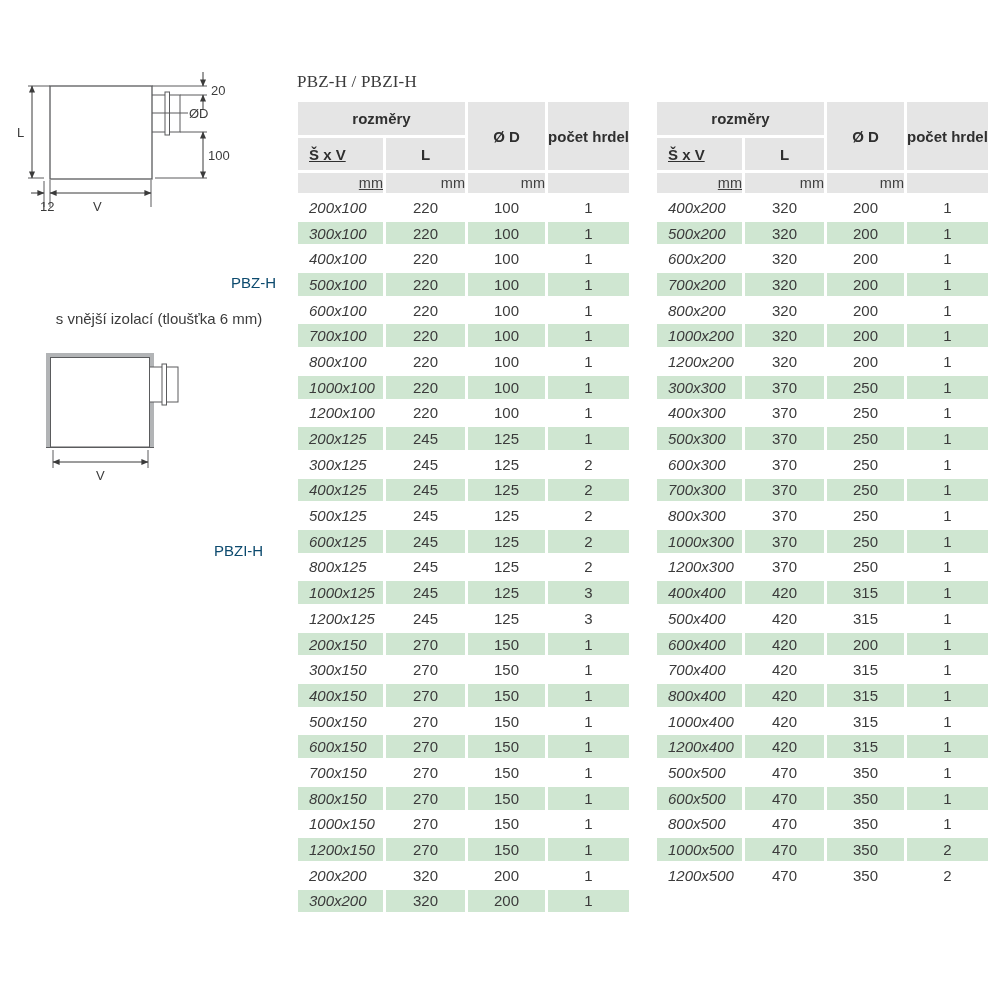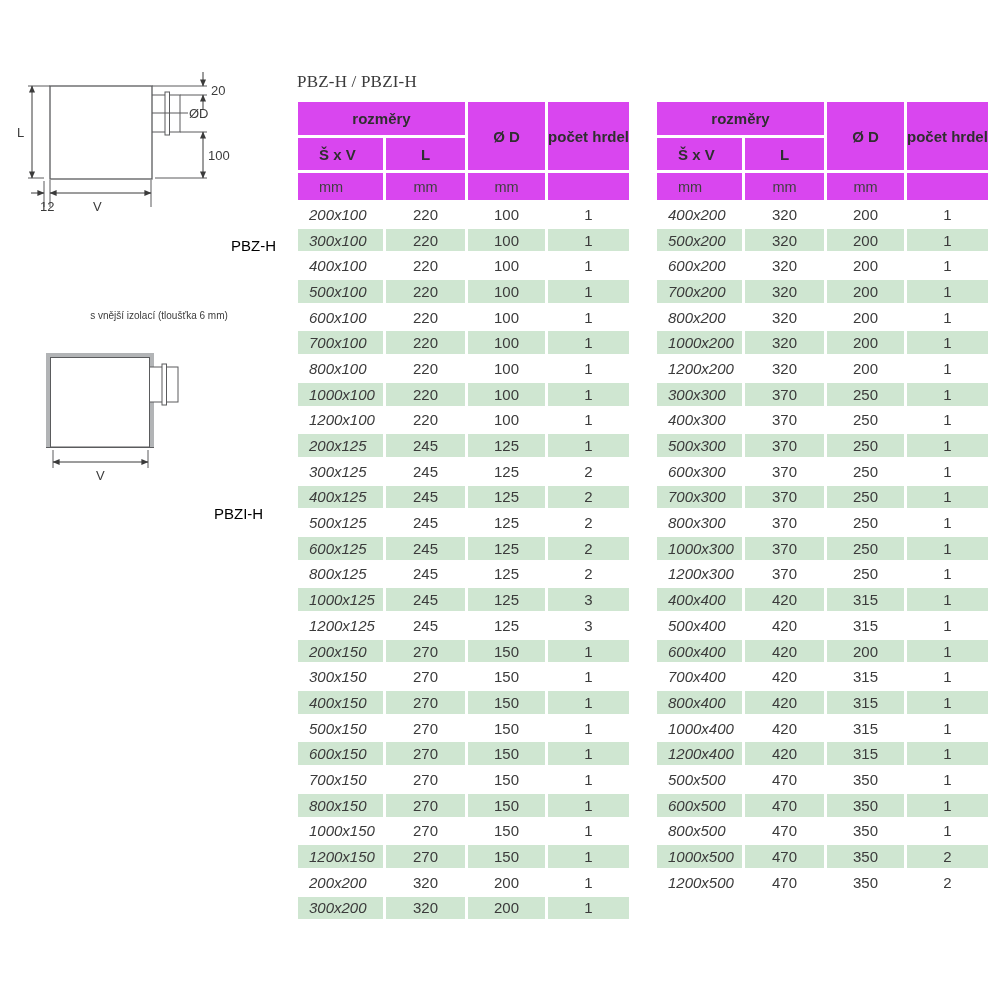--- a/index.html
+++ b/index.html
@@ -2,41 +2,41 @@
 <html><head>
 <meta charset="utf-8">
 <style>
   html,body{margin:0;padding:0;}
   body{
     width:1000px;height:1000px;position:relative;background:#ffffff;
     font-family:"Liberation Sans",sans-serif;color:#3b3b3b;overflow:hidden;
   }
   .abs{position:absolute;}
   #page-title{left:297px;top:72px;font-size:17px;letter-spacing:.2px;color:#3b3b3b;font-family:Liberation Serif, serif;}
-  .caption{font-size:15px;color:#000000;}
+  .caption{font-size:15px;color:#0c4a6e;margin-top:37px;}
   #caption-pbzh{left:231px;top:237px;}
   #caption-pbzi{left:214px;top:505px;text-align:center;}
-  #insulation-heading{left:40px;top:310px;width:238px;text-align:center;font-size:10px;color:#3b3b3b;}
+  #insulation-heading{left:40px;top:310px;width:238px;text-align:center;font-size:15px;color:#3b3b3b;}
 
   svg text{font:13px "Liberation Sans",sans-serif;fill:#3b3b3b;}
   svg .ln{stroke:#5a5b5d;stroke-width:1;fill:none;}
   svg .box{stroke:#5a5b5d;stroke-width:1.3;fill:#ffffff;}
   svg .dim{stroke:#3b3b3b;stroke-width:1;fill:none;}
   svg .ins{fill:#b2b4b6;}
 
   .tbl{position:absolute;}
   table{border-collapse:separate;border-spacing:3px;table-layout:fixed;}
   th,td{margin:0;padding:0;font-size:15px;color:#3b3b3b;overflow:hidden;white-space:nowrap;}
   th{font-weight:bold;color:#2f2f2f;}
-  .g{background:#d946ef;}
+  .g{background:#e5e5e5;}
   .c{text-align:center;}
-  .left{text-align:left;padding-left:21px;}
+  .left{text-align:left;padding-left:11px;text-decoration:underline;}
   .r1{height:33px;}
   .r2{height:32px;}
-  .mmrow th{height:27px;font-weight:400;font-size:14.5px;color:#3f3f3f;}
+  .mmrow th{height:20px;font-weight:400;font-size:14.5px;color:#3f3f3f;text-align:right;}
   .bigspan{line-height:17px;}
   tbody td{height:22.7px;text-align:center;}
   tbody td:first-child{text-align:left;padding-left:11px;font-style:italic;}
   tbody tr:nth-child(even) td{background:#cfe6d1;}
   tbody tr:nth-child(odd) td{background:#ffffff;}
   #table-left{left:295px;top:99px;}
   #table-right{left:654px;top:99px;}
   #table-left col:nth-child(1){width:85px;} #table-left col:nth-child(2){width:79px;}
   #table-left col:nth-child(3){width:77px;} #table-left col:nth-child(4){width:81px;}
   #table-right col:nth-child(1){width:85px;} #table-right col:nth-child(2){width:79px;}

